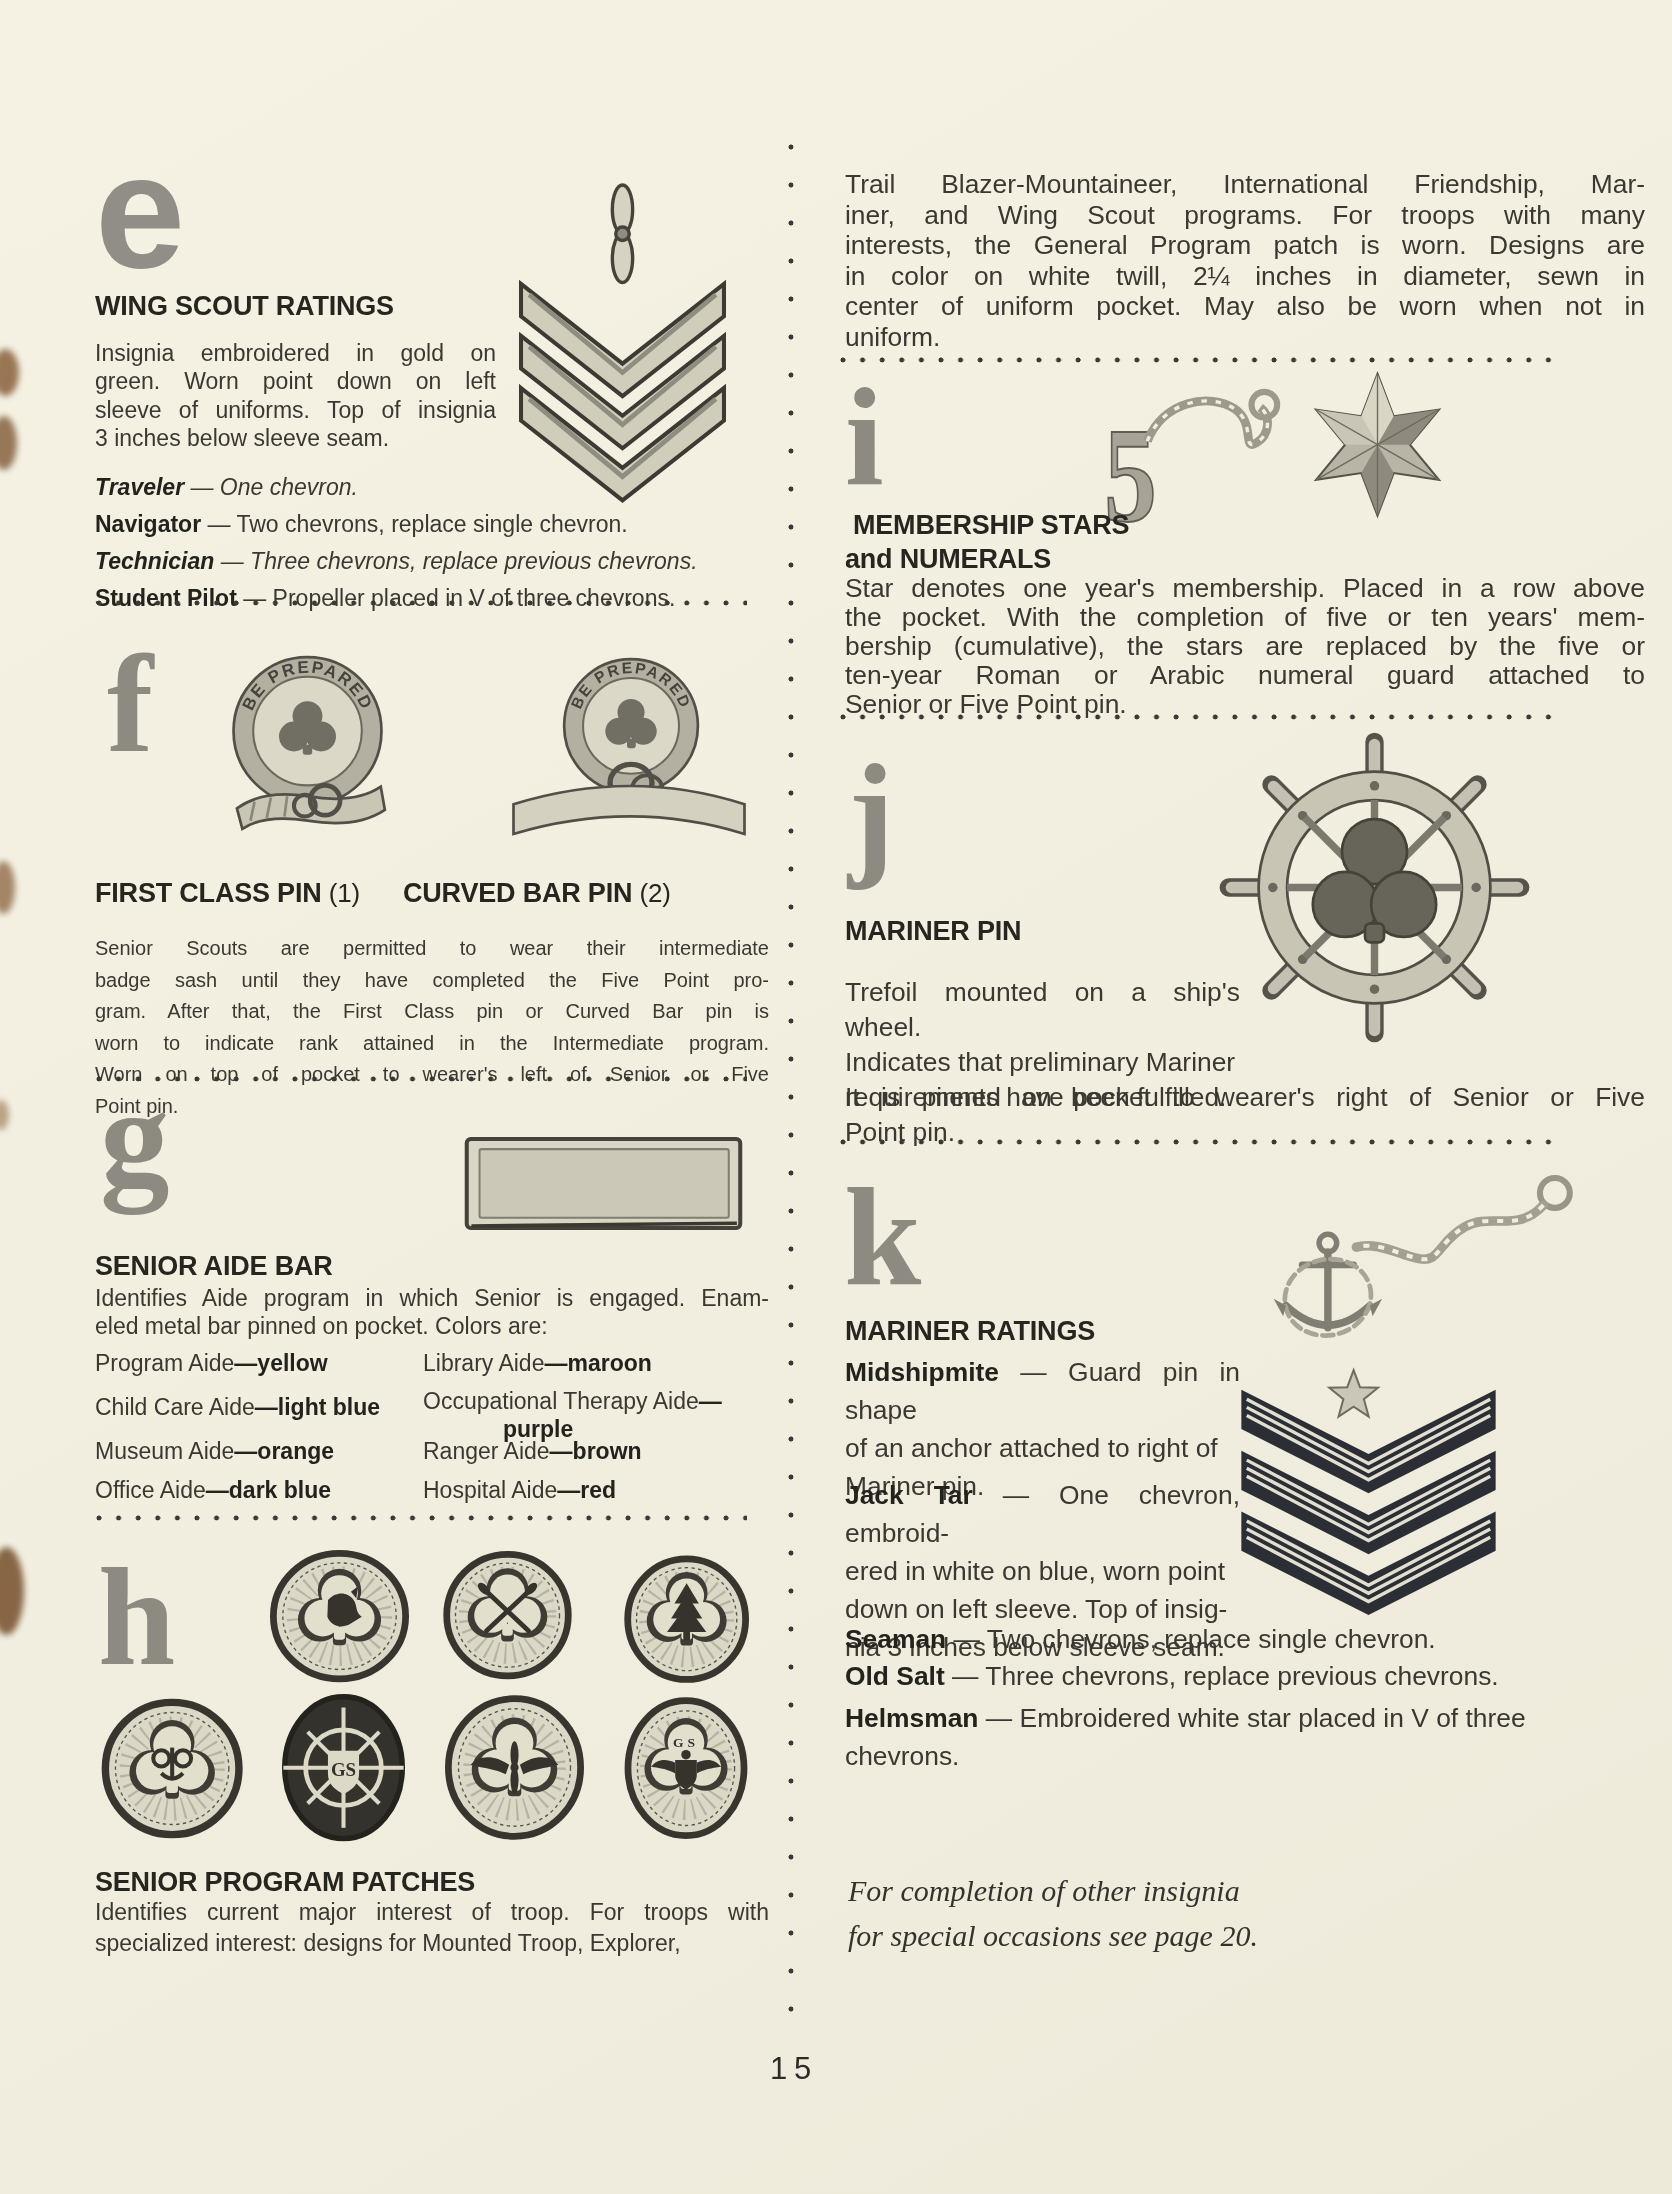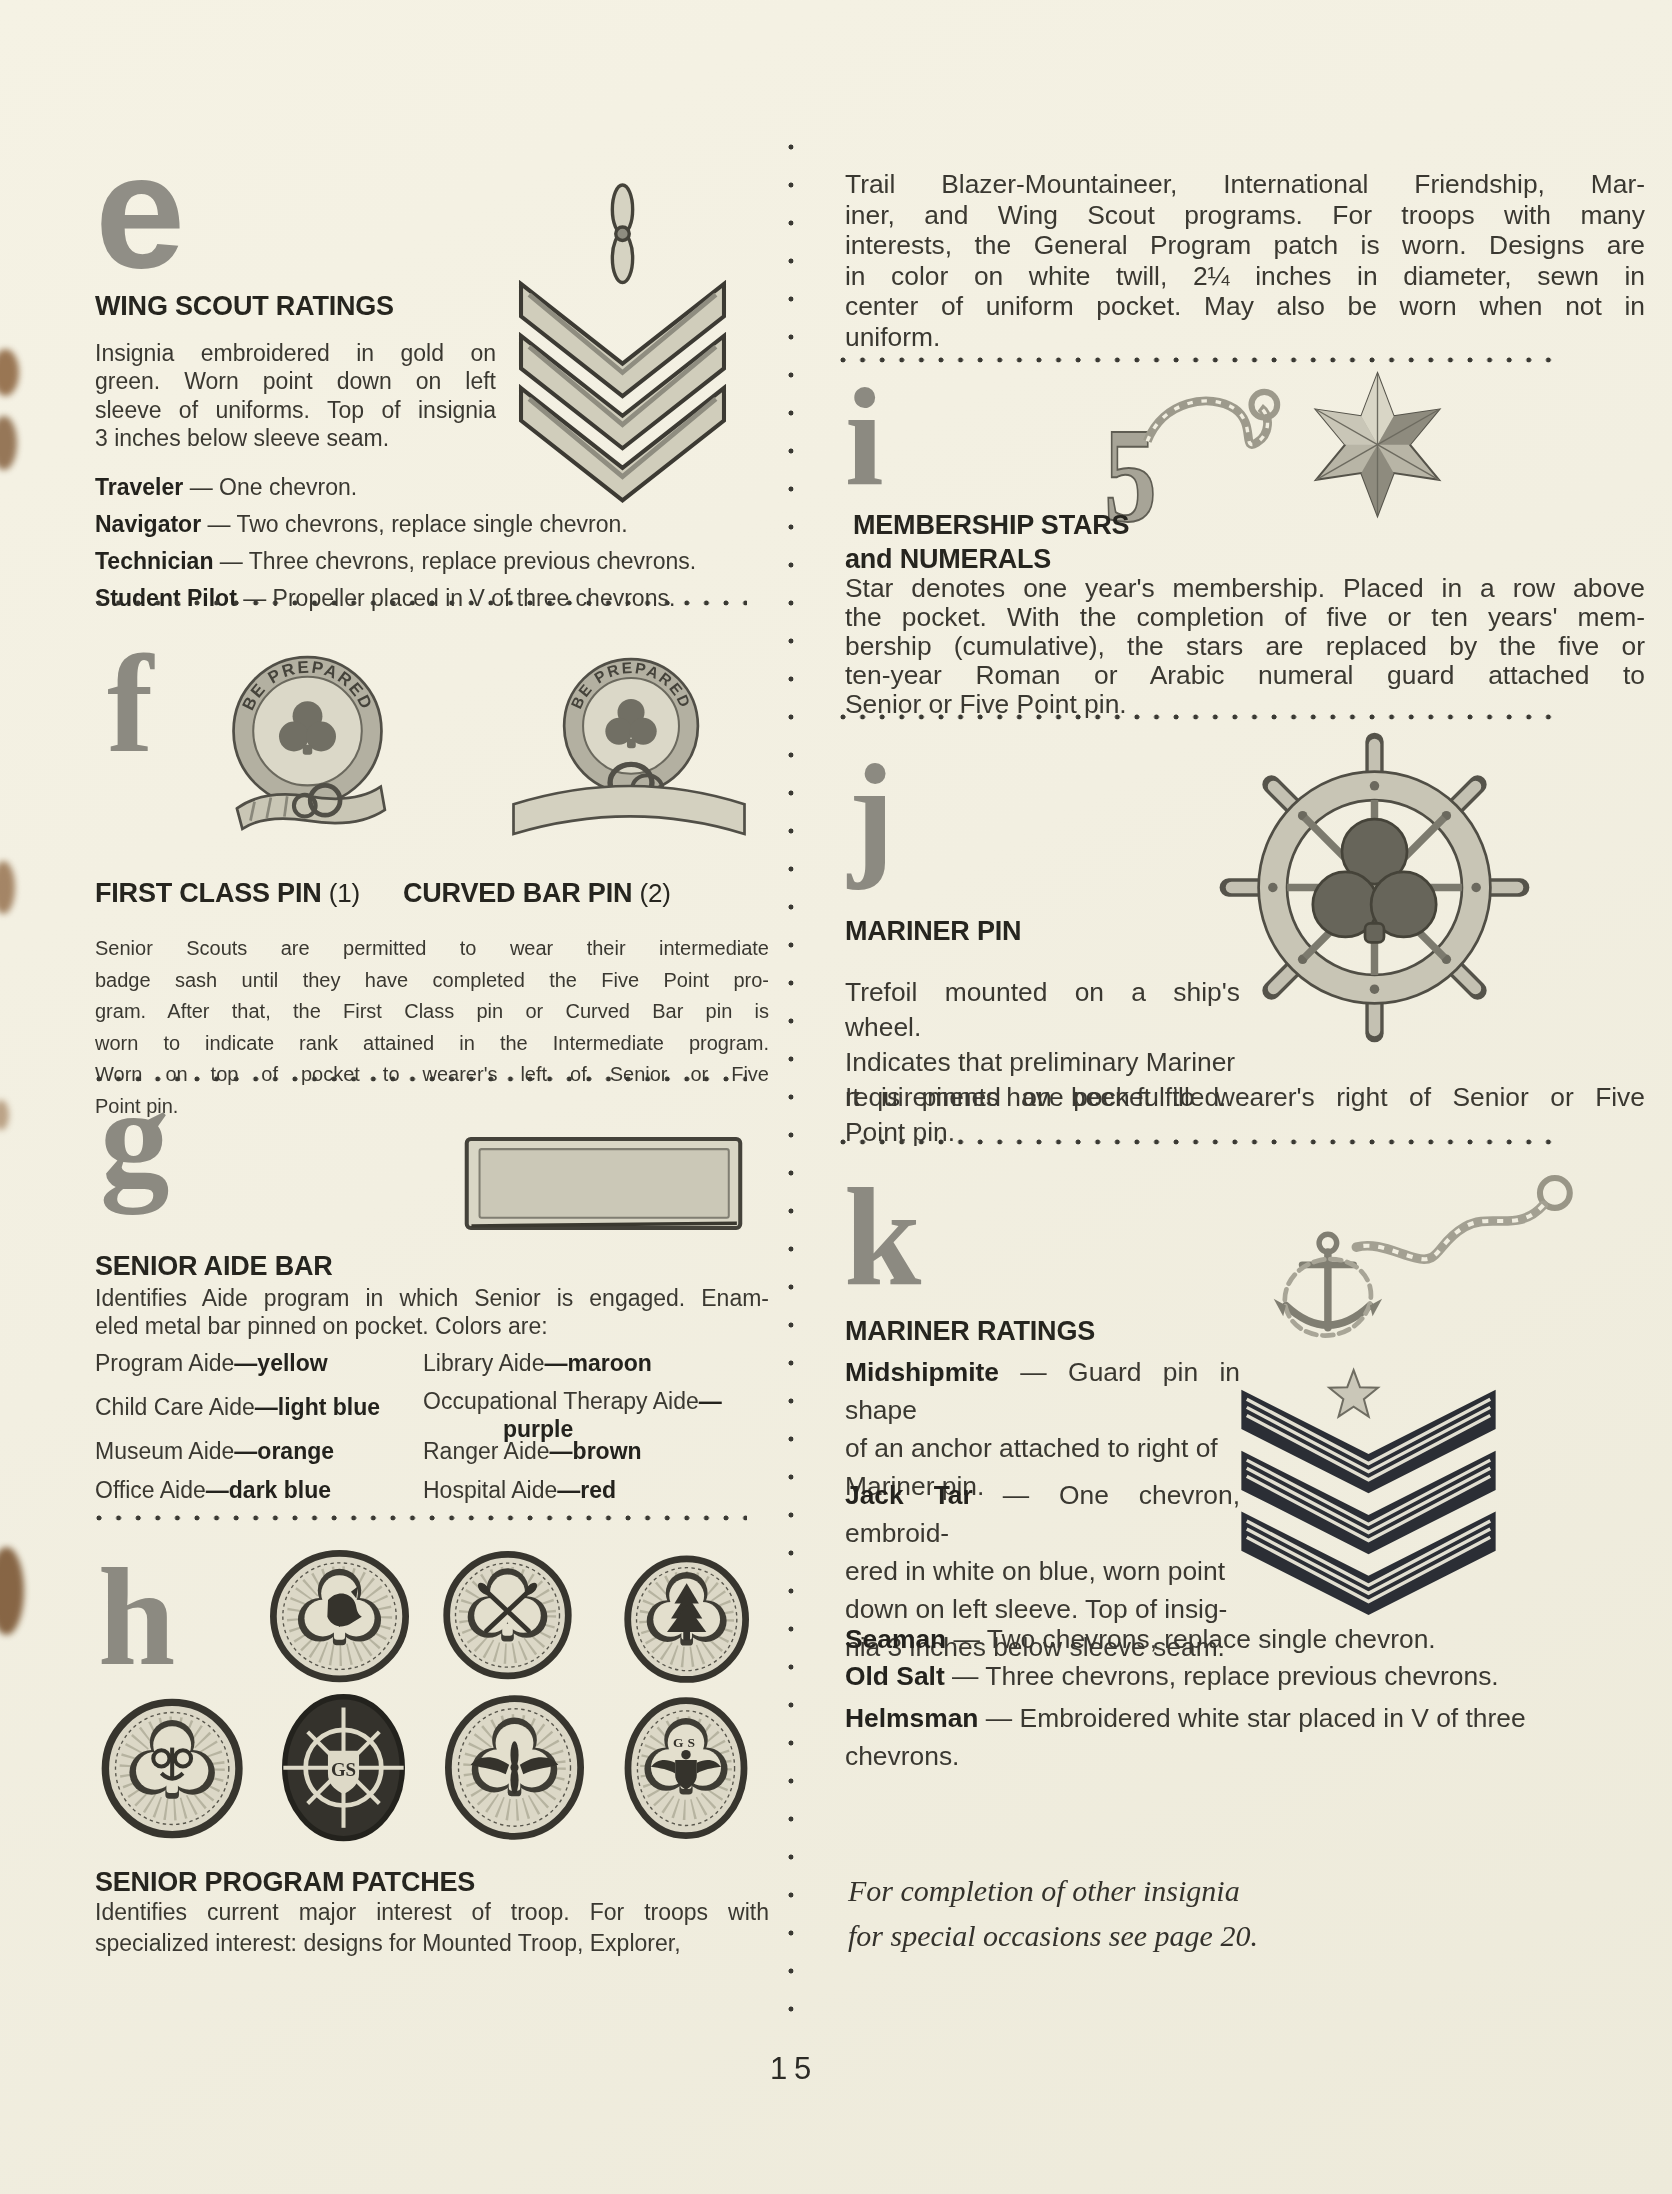--- a/index.html
+++ b/index.html
@@ -77,23 +77,23 @@
 
   <div class="hd" style="left:95px;top:290px;">WING SCOUT RATINGS</div>
 
   <div class="para" style="left:95px;top:339px;width:401px;font-size:23px;line-height:28.4px;">
     <div class="ln">Insignia embroidered in gold on</div>
     <div class="ln">green. Worn point down on left</div>
     <div class="ln">sleeve of uniforms. Top of insignia</div>
     <div class="ln last">3 inches below sleeve seam.</div>
   </div>
 
-  <div class="item" style="left:95px;top:474px;font-size:23px;"><b>Traveler</b><span> — One chevron.</span></div>
+  <div class="item" style="left:95px;top:474px;font-size:23px;font-style:italic;"><b>Traveler</b><span> — One chevron.</span></div>
   <div class="item" style="left:95px;top:511px;font-size:23px;"><b>Navigator</b><span> — Two chevrons, replace single chevron.</span></div>
-  <div class="item" style="left:95px;top:548px;font-size:23px;"><b>Technician</b><span> — Three chevrons, replace previous chevrons.</span></div>
+  <div class="item" style="left:95px;top:548px;font-size:23px;font-style:italic;"><b>Technician</b><span> — Three chevrons, replace previous chevrons.</span></div>
   <div class="item" style="left:95px;top:585px;font-size:23px;"><b>Student Pilot</b><span>  — Propeller placed in V of three chevrons.</span></div>
 
   <div class="hdots" style="left:96px;top:600px;width:651px;"></div>
 
   <div class="biglet" style="left:107px;top:635px;font-size:139px;">f</div>
 
   <svg style="left:222px;top:651px" width="171" height="209" viewBox="0 0 252 308">
     <circle cx="126" cy="118" r="109" fill="#b3b0a1" stroke="#514f47" stroke-width="4"></circle>
     <circle cx="126" cy="118" r="80" fill="#dbd8c8" stroke="#6b695e" stroke-width="3"></circle>
     <path id="ap1" d="M40 118 A86 86 0 0 1 212 118" fill="none"></path>

